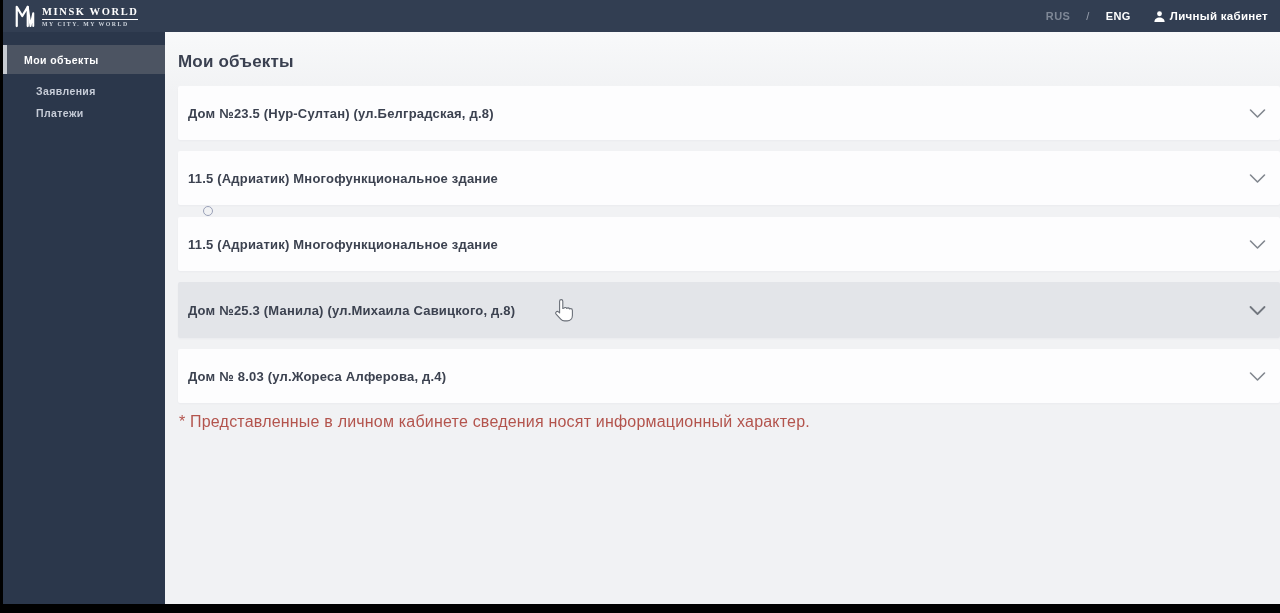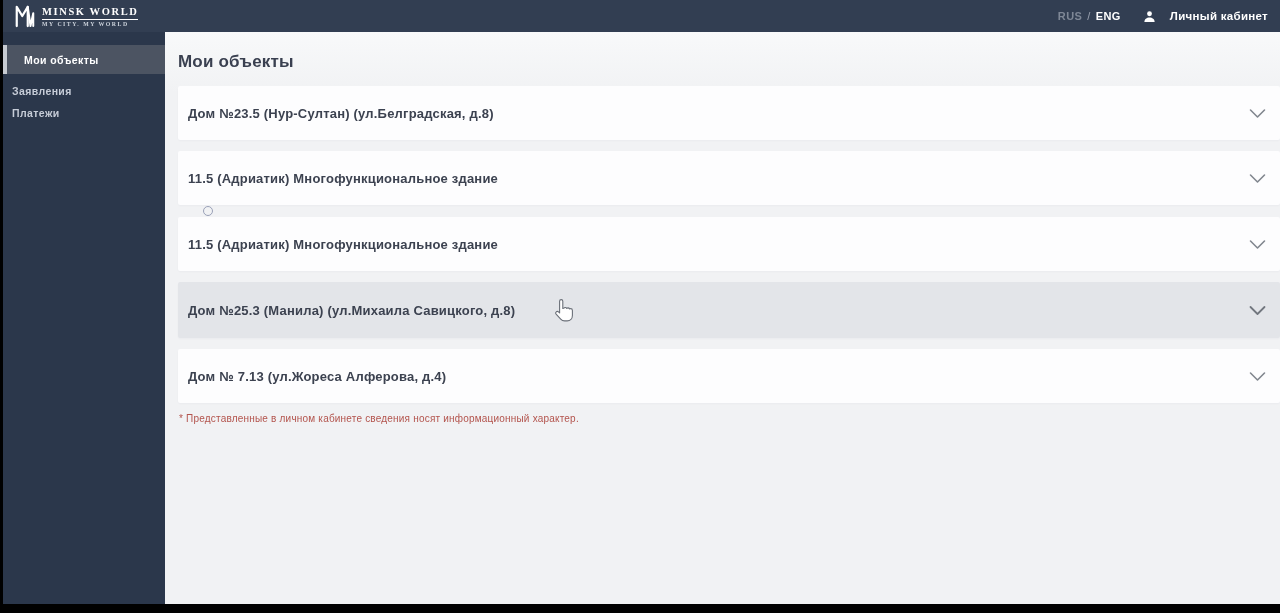--- a/index.html
+++ b/index.html
@@ -20,35 +20,35 @@
   }
   .logo { display:flex; align-items:flex-end; gap:6px; margin-left:14px; cursor:pointer;font-family:Liberation Serif, serif; }
   .logo-mark { width:22px; height:24px; display:block; }
   .logo-text { display:flex; flex-direction:column; line-height:1; }
   .logo-title {
     color:#fff; font-size:10.5px; font-weight:700; letter-spacing:1.6px;
     border-bottom:1.5px solid #fff; padding-bottom:2px; margin-bottom:2px; white-space:nowrap;
   }
   .logo-subtitle { color:#cdd3dc; font-size:5.8px; font-weight:700; letter-spacing:1.5px; white-space:nowrap; }
   .header-right { margin-left:auto; display:flex; align-items:center; gap:22px; margin-right:12px; }
-  .lang-switch { display:flex; align-items:center; gap:5px; font-size:11px; font-weight:700; letter-spacing:.4px; }
+  .lang-switch { display:flex; align-items:center; gap:16px; font-size:11px; font-weight:700; letter-spacing:.4px; }
   .lang-rus { color:#7e8796; cursor:pointer; }
   .lang-sep { color:#9aa2b0; font-weight:400; }
   .lang-eng { color:#ffffff; cursor:pointer; }
-  .account { display:flex; align-items:center; gap:14px; cursor:pointer; }
+  .account { display:flex; align-items:center; gap:4px; cursor:pointer; }
   .account-label { color:#fff; font-size:11.5px; font-weight:700; letter-spacing:.3px; white-space:nowrap; }
 
   
   .sidebar {
     position:absolute; left:0; top:32px; width:165px; height:572px;
     background:#2b374b; z-index:5;
   }
   .side-item {
     position:absolute; left:0; width:165px; height:28px;
-    display:flex; align-items:center; padding-left:12px;
+    display:flex; align-items:center; padding-left:36px;
     color:#c6ccd7; font-size:10.5px; font-weight:700; letter-spacing:.4px;
     cursor:pointer; white-space:nowrap;
   }
   .side-item.active {
     background:#4c5462; color:#ffffff; height:29px;
   }
   .side-item.active::before {
     content:""; position:absolute; left:3px; top:0; width:4px; height:100%;
     background:#c6cad1;
   }
@@ -82,21 +82,21 @@
   .row-4 { top:250px;justify-content:center; }
   .row-5 { top:317px; }
 
   .spinner {
     position:absolute; left:38px; top:174px; width:10px; height:10px;
     border:1.5px solid #9aa1b8; border-radius:50%; background:transparent;
   }
 
   .footnote {
     position:absolute; left:14px; top:381px;
-    font-size:10px; font-weight:400; color:#b3544d; letter-spacing:.2px;
+    font-size:16px; font-weight:400; color:#b3544d; letter-spacing:.2px;
   }
 
   
   .cursor { position:absolute; left:553px; top:297px; width:22px; height:27px; z-index:60; pointer-events:none; }
 </style>
 </head>
 <body>
 
 <div id="app">
 
@@ -167,21 +167,21 @@
     </div>
 
     <div class="obj-row row-4 hovered">
       <span class="obj-label">Дом №25.3 (Манила) (ул.Михаила Савицкого, д.8)</span>
       <svg class="chevron" viewBox="0 0 17 11">
         <polyline points="1.5,2 8.5,9 15.5,2" fill="none" stroke="#72777f" stroke-width="1.8" stroke-linecap="round" stroke-linejoin="round"></polyline>
       </svg>
     </div>
 
     <div class="obj-row row-5">
-      <span class="obj-label">Дом № 7.13 (ул.Жореса Алферова, д.4)</span>
+      <span class="obj-label">Дом № 8.03 (ул.Жореса Алферова, д.4)</span>
       <svg class="chevron" viewBox="0 0 17 11">
         <polyline points="1.5,2 8.5,9 15.5,2" fill="none" stroke="#82878f" stroke-width="1.6" stroke-linecap="round" stroke-linejoin="round"></polyline>
       </svg>
     </div>
 
     <div class="footnote">* Представленные в личном кабинете сведения носят информационный характер.</div>
   </div>
 
   <svg class="cursor" viewBox="0 0 22 27">
     <path d="M8.2 2.6 c.9 0 1.6.7 1.6 1.6 v7.2 l1-.1 c.3-.5.9-.8 1.5-.8 .6 0 1.2.3 1.5.9 .3-.3.7-.5 1.2-.5 .7 0 1.3.4 1.6 1 .3-.2.6-.3 1-.3 1 0 1.8.8 1.8 1.8 v5.2 c0 3-2.2 5.3-5.2 5.3 h-2.6 c-1.5 0-2.9-.6-3.9-1.7 l-4.6-5 c-.6-.7-.6-1.7.1-2.3 .6-.6 1.6-.6 2.3 0 l1.1 1 V4.2 c0-.9.7-1.6 1.6-1.6 z" fill="#ffffff" stroke="#6a6f78" stroke-width="1.1" stroke-linejoin="round"></path>

